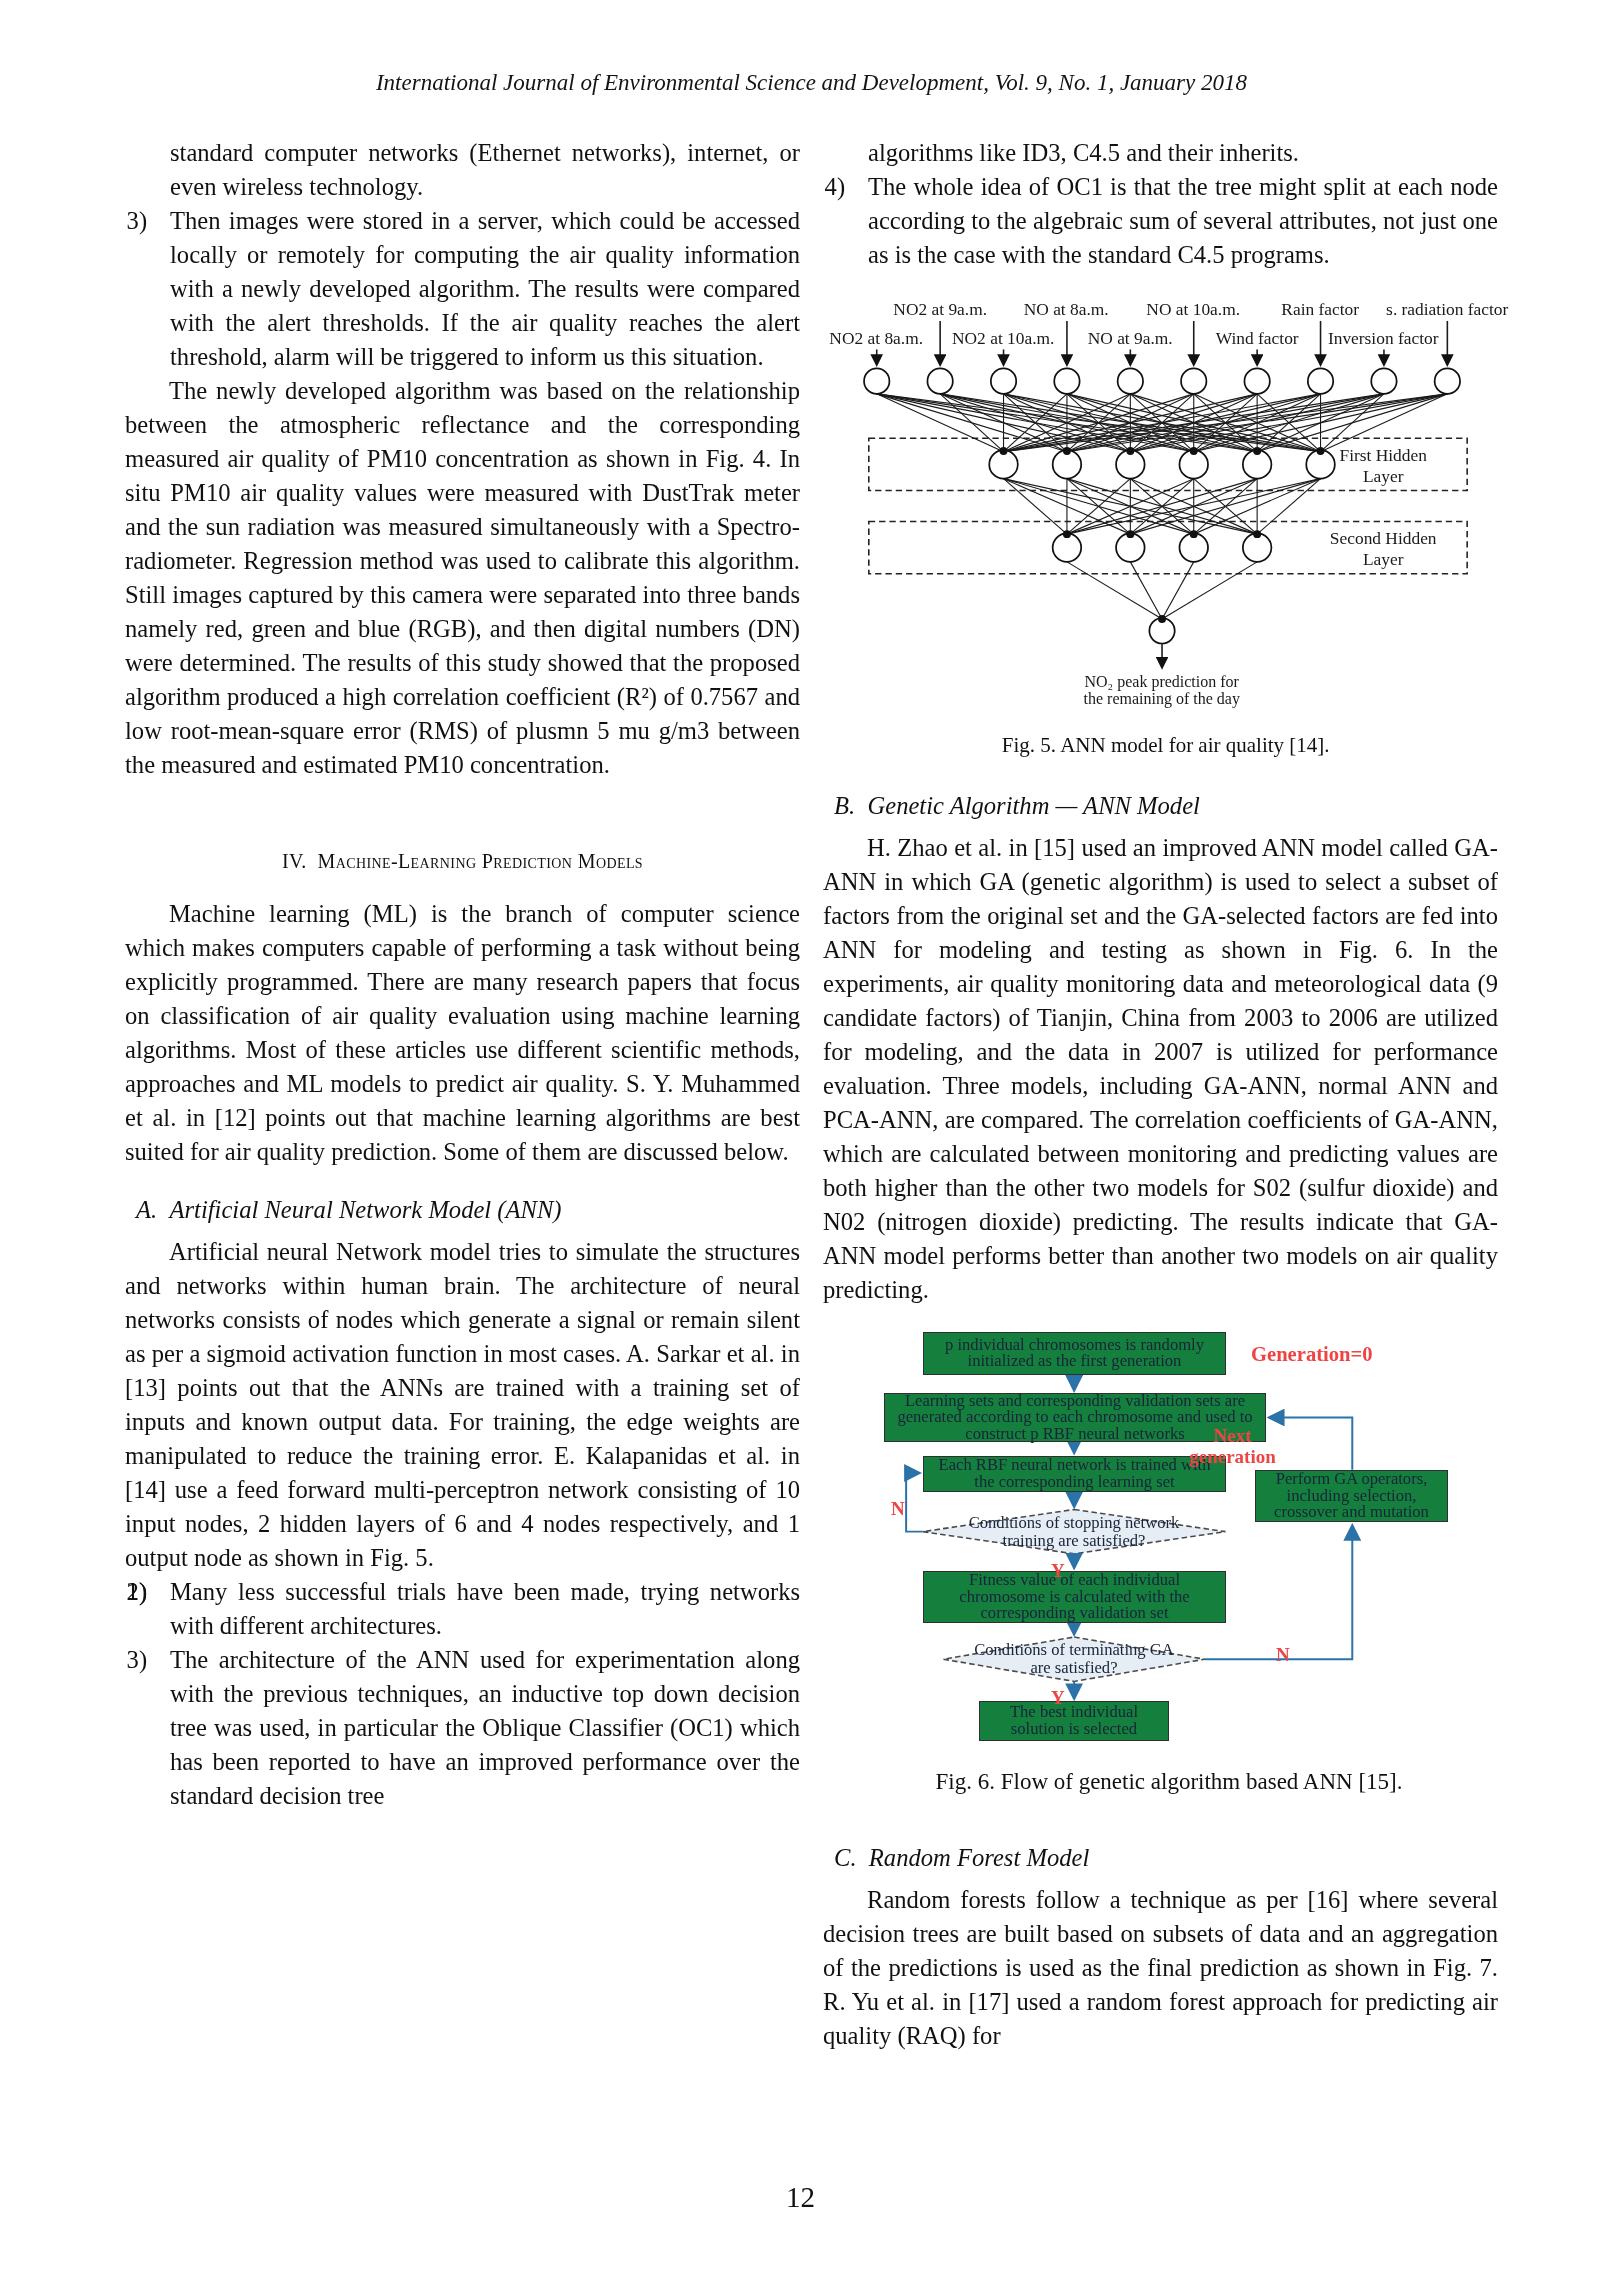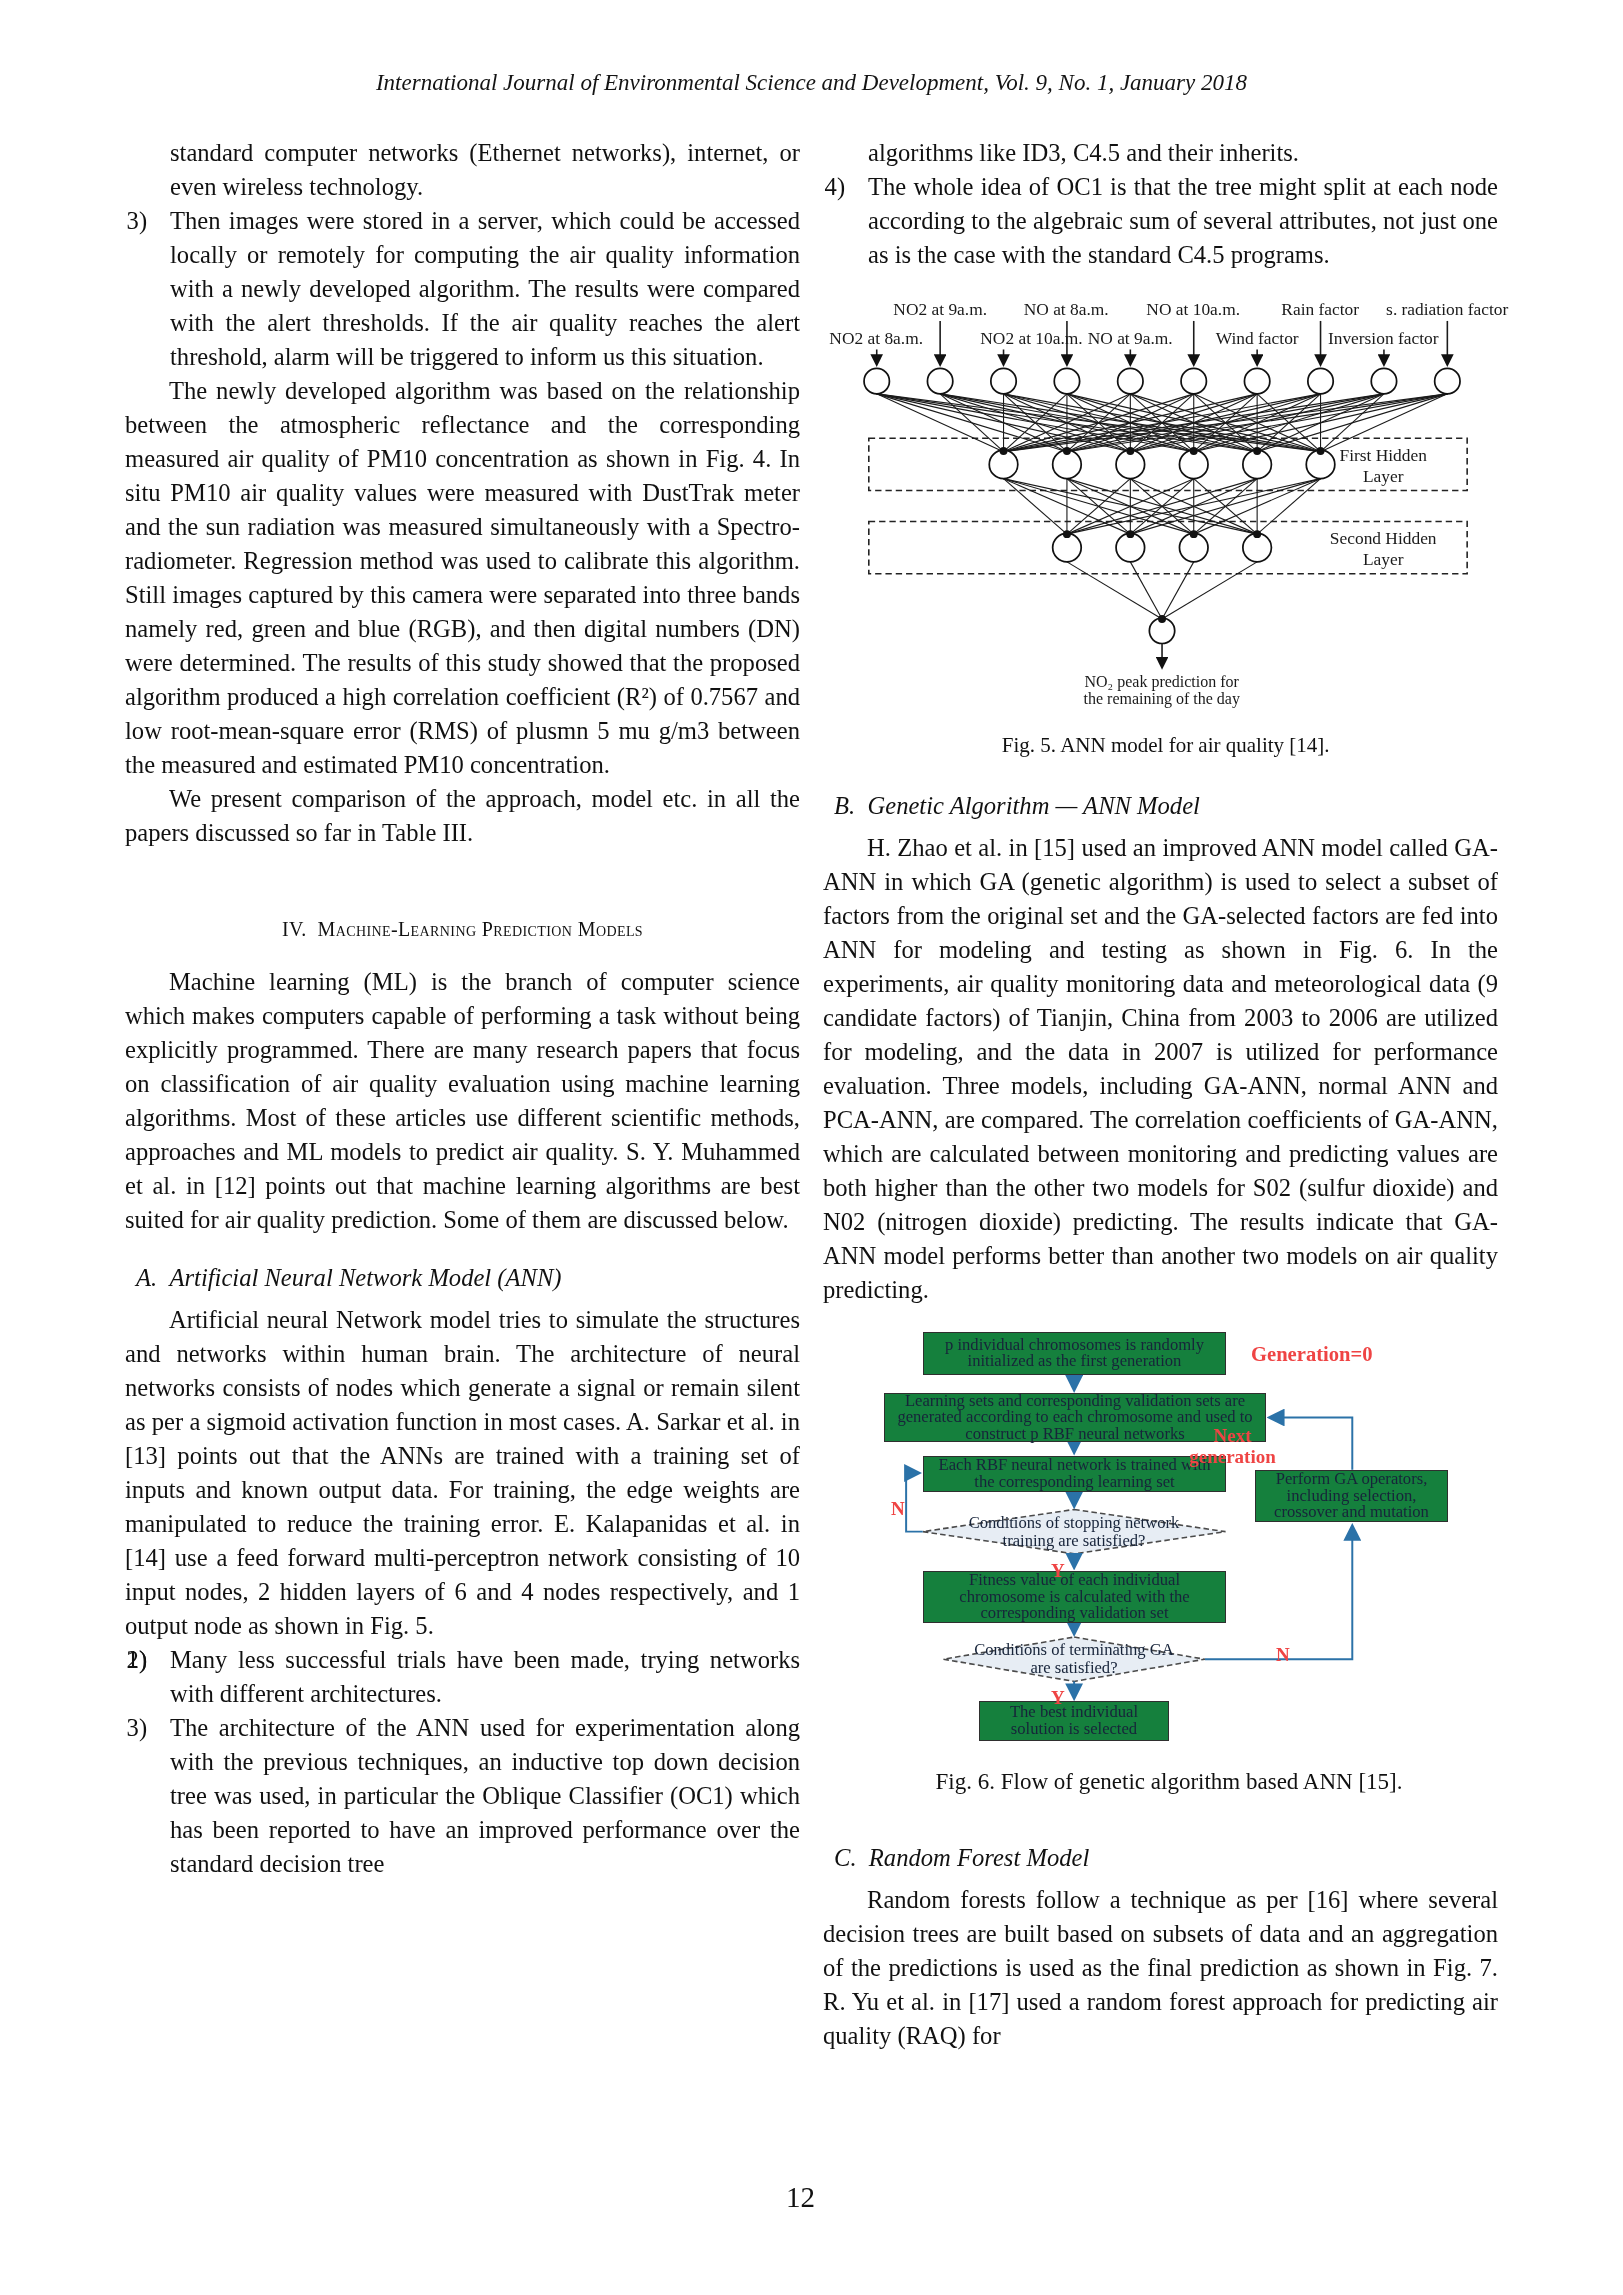--- a/index.html
+++ b/index.html
@@ -66,21 +66,20 @@
 
 <div class="hdr">International Journal of Environmental Science and Development, Vol. 9, No. 1, January 2018</div>
 
 <div class="col col-left">
   <p class="cont">standard computer networks (Ethernet networks), internet, or even wireless technology.</p>
   <p class="li">
     <span class="num">3)</span>
     <span>Then images were stored in a server, which could be accessed locally or remotely for computing the air quality information with a newly developed algorithm. The results were compared with the alert thresholds. If the air quality reaches the alert threshold, alarm will be triggered to inform us this situation.</span>
   </p>
   <p class="p">The newly developed algorithm was based on the relationship between the atmospheric reflectance and the corresponding measured air quality of PM10 concentration as shown in Fig. 4. In situ PM10 air quality values were measured with DustTrak meter and the sun radiation was measured simultaneously with a Spectro-radiometer. Regression method was used to calibrate this algorithm. Still images captured by this camera were separated into three bands namely red, green and blue (RGB), and then digital numbers (DN) were determined. The results of this study showed that the proposed algorithm produced a high correlation coefficient (R²) of 0.7567 and low root-mean-square error (RMS) of plusmn 5 mu g/m3 between the measured and estimated PM10 concentration.</p>
-  <p class="p">We present comparison of the approach, model etc. in all the papers discussed so far in Table III.</p>
   <h2 class="sec-head" style="font-weight:normal;">IV.&nbsp;&nbsp;Machine-Learning Prediction Models</h2>
   <p class="p">Machine learning (ML) is the branch of computer science which makes computers capable of performing a task without being explicitly programmed. There are many research papers that focus on classification of air quality evaluation using machine learning algorithms. Most of these articles use different scientific methods, approaches and ML models to predict air quality. S. Y. Muhammed et al. in [12] points out that machine learning algorithms are best suited for air quality prediction. Some of them are discussed below.</p>
   <h3 class="sub-head" style="font-weight:normal;">A.&nbsp;&nbsp;Artificial Neural Network Model (ANN)</h3>
   <p class="p">Artificial neural Network model tries to simulate the structures and networks within human brain. The architecture of neural networks consists of nodes which generate a signal or remain silent as per a sigmoid activation function in most cases. A. Sarkar et al. in [13] points out that the ANNs are trained with a training set of inputs and known output data. For training, the edge weights are manipulated to reduce the training error. E. Kalapanidas et al. in [14] use a feed forward multi-perceptron network consisting of 10 input nodes, 2 hidden layers of 6 and 4 nodes respectively, and 1 output node as shown in Fig. 5.</p>
   <p class="li">
     <span class="num">1)</span>
   </p>
   <p class="li">
     <span class="num">2)</span>
     <span>Many less successful trials have been made, trying networks with different architectures.</span>
@@ -234,21 +233,21 @@
         <circle cx="475" cy="320" r="18" fill="#fff" stroke="#111" stroke-width="2.2"></circle>
         <circle cx="475" cy="303" r="5" fill="#111"></circle>
         <circle cx="555" cy="320" r="18" fill="#fff" stroke="#111" stroke-width="2.2"></circle>
         <circle cx="555" cy="303" r="5" fill="#111"></circle>
         <circle cx="435" cy="425" r="16" fill="#fff" stroke="#111" stroke-width="2.2"></circle>
         <circle cx="435" cy="410" r="5" fill="#111"></circle>
         <line x1="435" y1="441" x2="435" y2="470" stroke="#1b1b1b" stroke-width="2" marker-end="url(#karr)"></line>
       </svg>
     <div class="f5lab" style="left:-20px;top:35px;">NO2 at 8a.m.</div>
     <div class="f5lab" style="left:44px;top:6.3px;">NO2 at 9a.m.</div>
-    <div class="f5lab" style="left:107px;top:35px;text-align:right;">NO2 at 10a.m.</div>
+    <div class="f5lab" style="left:107px;top:35px;">NO2 at 10a.m.</div>
     <div class="f5lab" style="left:170px;top:6.3px;">NO at 8a.m.</div>
     <div class="f5lab" style="left:234px;top:35px;">NO at 9a.m.</div>
     <div class="f5lab" style="left:297px;top:6.3px;">NO at 10a.m.</div>
     <div class="f5lab" style="left:361px;top:35px;">Wind factor</div>
     <div class="f5lab" style="left:424px;top:6.3px;">Rain factor</div>
     <div class="f5lab" style="left:487px;top:35px;">Inversion factor</div>
     <div class="f5lab" style="left:551px;top:6.3px;">s. radiation factor</div>
     <div class="f5layer" style="left:507px;top:151px;width:119px;">First Hidden Layer</div>
     <div class="f5layer" style="left:499px;top:234px;width:135px;">Second Hidden Layer</div>
     <div class="f5out">NO₂ peak prediction for the remaining of the day</div>

